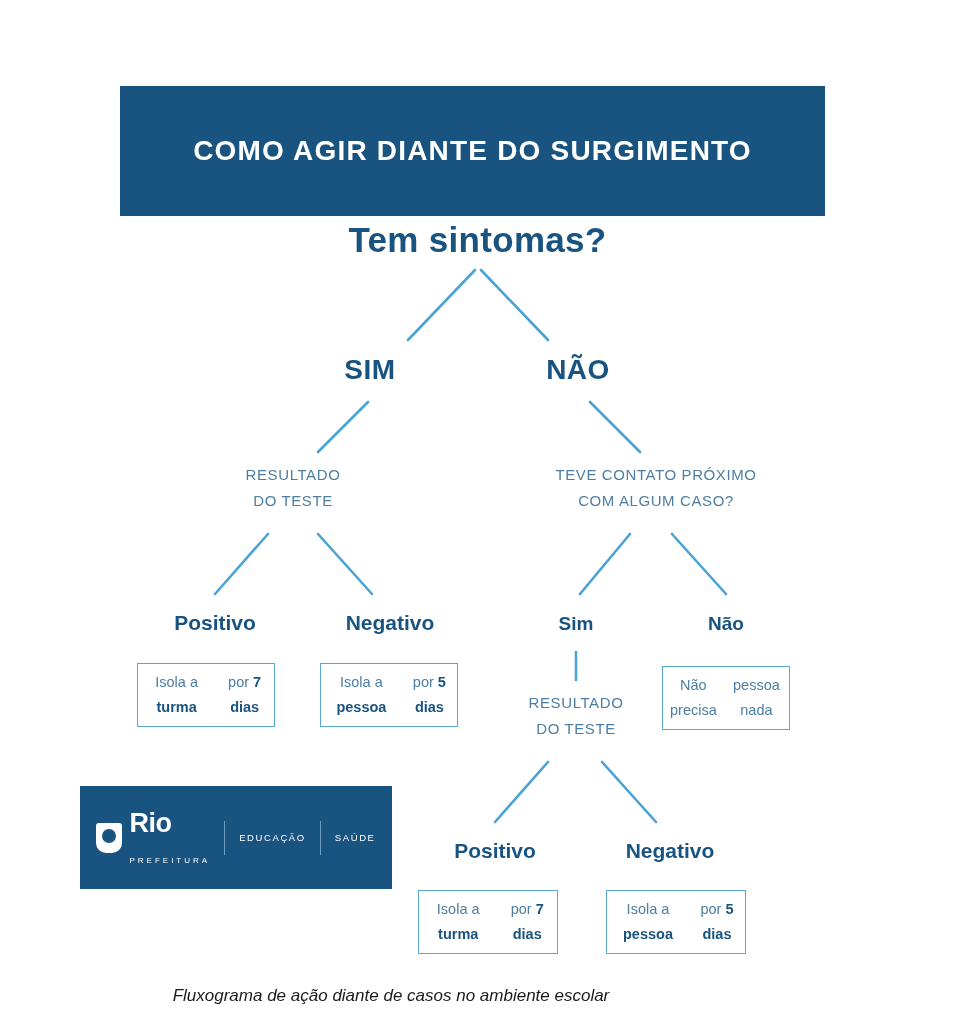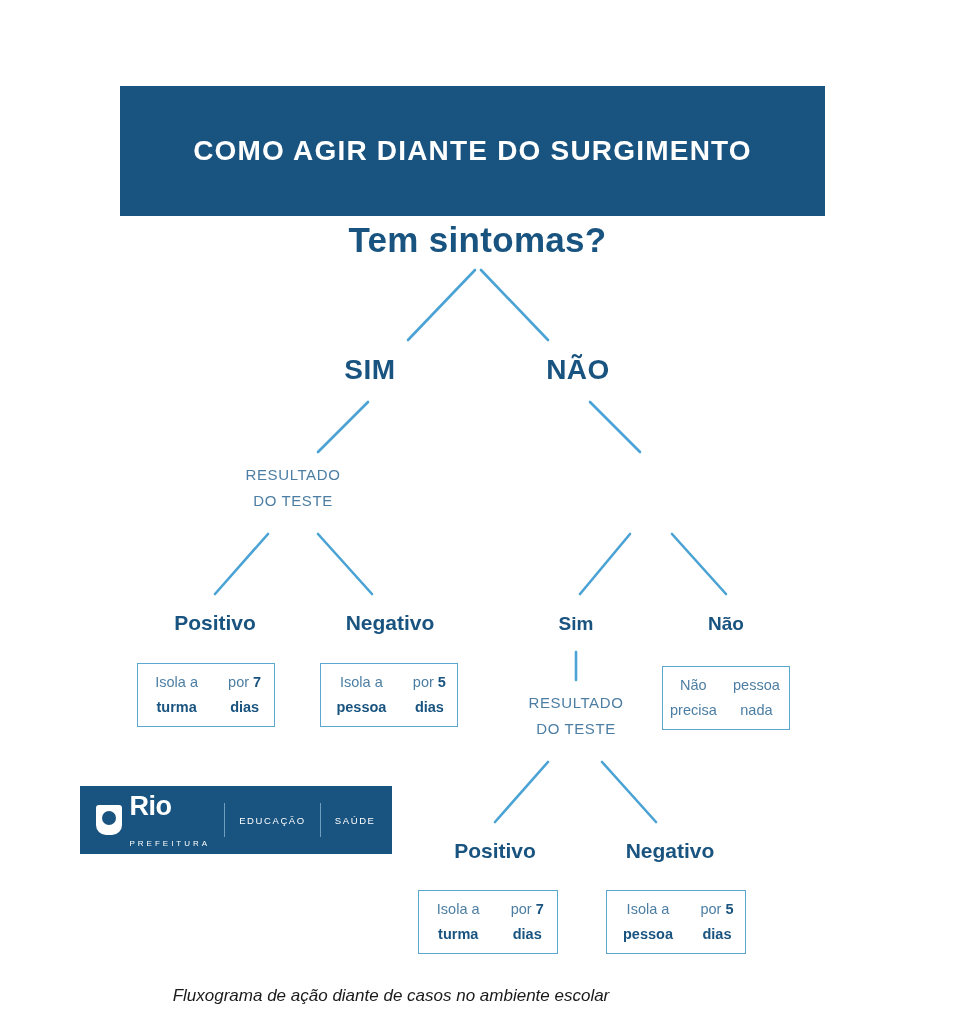--- a/index.html
+++ b/index.html
@@ -102,21 +102,21 @@
     width: 955px;
     height: 1024px;
     pointer-events: none;
   }
   
   .logo-banner {
     position: absolute;
     left: 80px;
     top: 786px;
     width: 312px;
-    height: 68px;
+    height: 103px;
     background: #19537f;
     display: flex;
     align-items: center;
     justify-content: center;
   }
   .logo-inner {
     display: flex;
     align-items: center;
     gap: 0px;
   }
@@ -209,20 +209,24 @@
   <div class="node root-label" style="left:0; top:218px; width:955px;">Tem sintomas?</div>
 
   <div class="node big-branch" style="left:290px; top:352px; width:160px;">SIM</div>
   <div class="node big-branch" style="left:498px; top:352px; width:160px;">NÃO</div>
 
   <div class="node question" style="left:193px; top:462px; width:200px;">
     <div>RESULTADO</div>
     <div>DO TESTE</div>
   </div>
 
+  <div class="node question" style="left:511px; top:462px; width:290px;">
+    <div>TEVE CONTATO PRÓXIMO</div>
+    <div>COM ALGUM CASO?</div>
+  </div>
 
   <div class="node result-label" style="left:125px; top:610px; width:180px;">Positivo</div>
   <div class="node result-label" style="left:290px; top:610px; width:200px;">Negativo</div>
 
   <div class="box" style="left:137px; top:663px; width:138px; height:64px;">
     <div>
       <span>Isola a </span><b>turma</b>
     </div>
     <div>
       <span>por </span><b>7 dias</b>

